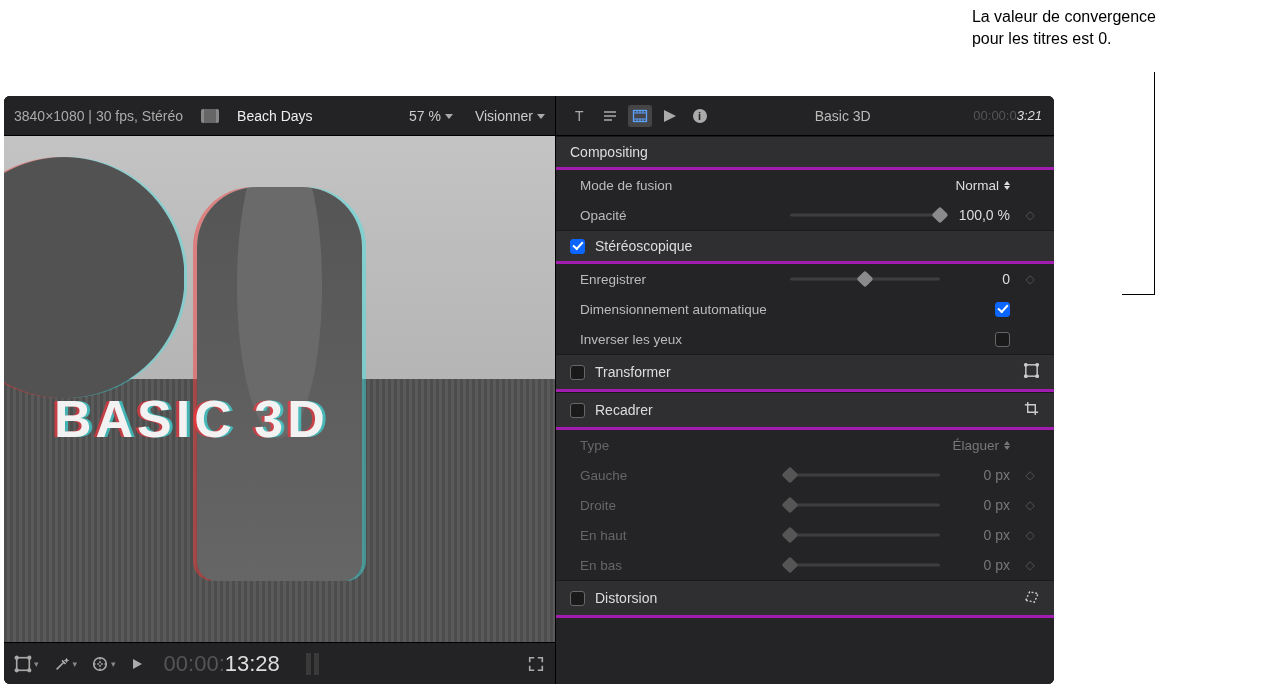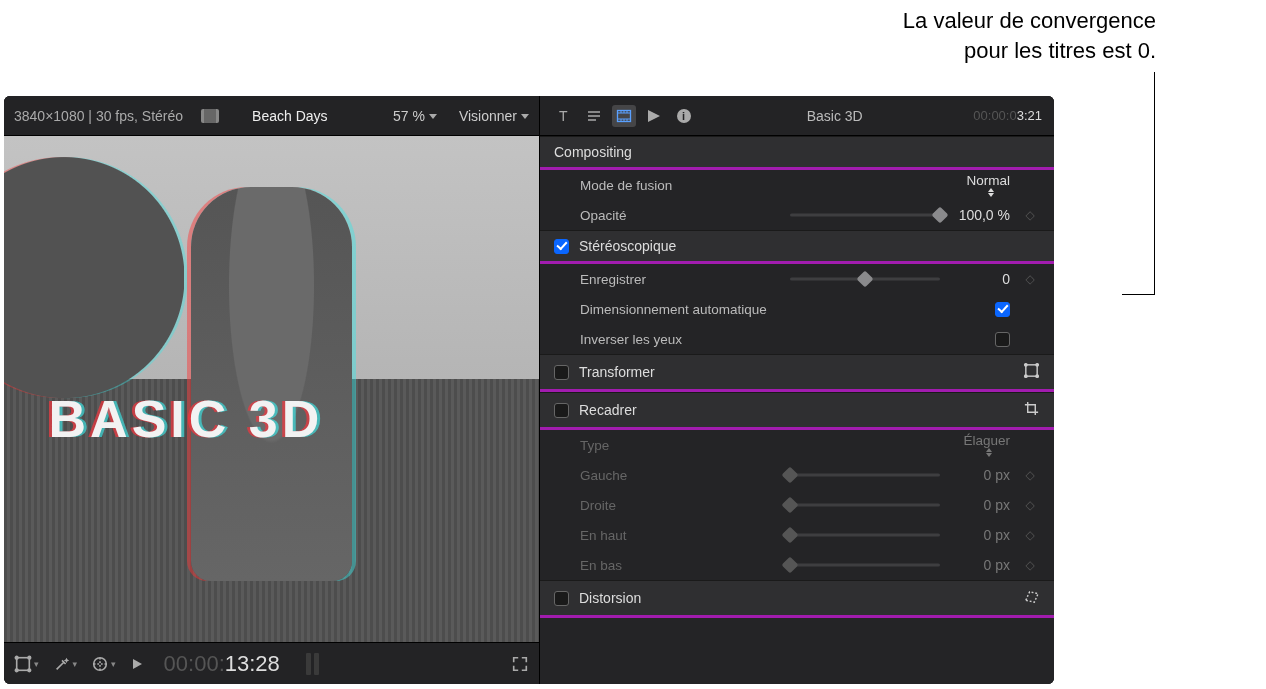--- a/index.html
+++ b/index.html
@@ -1,27 +1,27 @@
 <!DOCTYPE html>
 <html><head>
 <meta charset="utf-8">
 <style>
   * { box-sizing: border-box; margin: 0; padding: 0; font-family: -apple-system, Helvetica, Arial, sans-serif; }
   body { background: #fff; width: 1266px; height: 689px; position: relative; }
-  .annotation { position: absolute; top: 6px; right: 110px; text-align: right; font-size: 22px; color: #000; line-height: 1.35; }
+  .annotation { position: absolute; top: 6px; right: 110px; text-align: left; font-size: 16px; color: #000; line-height: 1.35; }
   .callout-line { position: absolute; top: 72px; left: 1154px; width: 1px; height: 223px; background: #000; }
   .callout-line::after { content: ""; position: absolute; left: -32px; bottom: 0; width: 32px; height: 1px; background: #000; }
 
   .app { position: absolute; left: 4px; top: 96px; width: 1050px; height: 588px; background: #1c1c1e; border-radius: 6px; overflow: hidden; display: flex; color: #ccc; font-size: 14px; }
 
   .viewer-pane { width: 716px; display: flex; flex-direction: column; background: #1a1a1a; border-right: 1px solid #000; }
   .viewer-header { height: 40px; display: flex; align-items: center; padding: 0 10px; gap: 18px; background: #232325; border-bottom: 1px solid #000; color: #aaa; }
   .vh-info { font-size: 14px; flex-shrink: 0; }
   .filmstrip-icon { display: inline-block; width: 18px; height: 14px; background: linear-gradient(#888,#888) left/3px 100% no-repeat, linear-gradient(#888,#888) right/3px 100% no-repeat, #666; border-radius: 2px; }
-  .clip-title { color: #eee; font-weight: 500; margin-left: 15px; }
+  .clip-title { color: #eee; font-weight: 500; }
   .vh-right { margin-left: auto; display: flex; gap: 22px; align-items: center; }
   .dropdown { color: #ccc; cursor: pointer; }
   .dropdown::after { content: ""; display: inline-block; margin-left: 4px; border-left: 4px solid transparent; border-right: 4px solid transparent; border-top: 5px solid #aaa; vertical-align: middle; }
 
   .viewer-body { flex: 1; background: #000; position: relative; overflow: hidden; }
   .anaglyph { position: absolute; inset: 0; }
   .anaglyph .sky { position: absolute; top: 0; left: 0; right: 0; height: 48%; background: linear-gradient(#c3c3c3,#b5b5b5); }
   .anaglyph .ground { position: absolute; bottom: 0; left: 0; right: 0; height: 52%; background: repeating-linear-gradient(90deg,#4d4d4d 0 3px,#5a5a5a 3px 6px); }
   .anaglyph .subject { position: absolute; top: 10%; left: 35%; width: 30%; height: 78%; background: radial-gradient(ellipse at 50% 25%, #6a6a6a 0 42px, transparent 43px), linear-gradient(#555,#666); border-radius: 60px 60px 20px 20px; box-shadow: -4px 0 0 rgba(255,50,50,.45), 4px 0 0 rgba(60,230,230,.45); }
   .anaglyph .tree { position:absolute; top:0; left:-20px; width:200px; height:70%; background: radial-gradient(circle at 40% 40%, #525252 0 120px, transparent 121px); filter: drop-shadow(-3px 0 rgba(255,50,50,.4)) drop-shadow(3px 0 rgba(60,230,230,.4)); }
@@ -41,36 +41,36 @@
   
   .inspector-pane { flex: 1; background: #212123; display: flex; flex-direction: column; }
   .insp-header { height: 40px; display: flex; align-items: center; gap: 8px; padding: 0 12px; background: #232325; border-bottom: 1px solid #000; }
   .insp-tabs { display: flex; gap: 6px; }
   .tab-btn { width: 24px; height: 22px; display: flex; align-items: center; justify-content: center; border-radius: 3px; cursor: pointer; }
   .tab-btn.sel { background: #454547; }
   .tab-btn svg { width: 16px; height: 16px; }
   .insp-title { flex: 1; text-align: center; color: #bbb; font-size: 14px; }
   .insp-tc { font-family: "SF Mono", Menlo, monospace; font-size: 13px; }
   .insp-tc .dim { color: #555; }
-  .insp-tc .lit { color: #ddd; }
+  .insp-tc .lit { color: #ddd; font-style: italic; }
 
   .insp-body { flex: 1; overflow: auto; background: #242426; }
   .section-header { background: #2f2f31; padding: 7px 14px; color: #ddd; font-size: 14px; border-top: 1px solid #1a1a1a; border-bottom: 3px solid #a21caf; display: flex; align-items: center; gap: 10px; }
   .section-header.collapsible { cursor: pointer; }
   .cbx { width: 15px; height: 15px; border-radius: 3px; border: 1px solid #666; background: #1a1a1a; display: inline-flex; align-items: center; justify-content: center; flex-shrink: 0; }
   .cbx.on { background: #0a66ff; border-color: #0a66ff; }
   .cbx.on::after { content: ""; width: 8px; height: 4px; border-left: 2px solid #fff; border-bottom: 2px solid #fff; transform: rotate(-48deg) translate(1px,-1px); }
   .sect-icon { margin-left: auto; }
   .sect-icon svg { width: 17px; height: 17px; stroke: #ccc; fill: none; stroke-width: 1.5; }
 
-  .param-row { display: flex; align-items: center; height: 30px; padding: 0 14px 0 24px; gap: 10px; color: #bbb; font-size: 13.5px; margin-left: 16px; }
+  .param-row { display: flex; align-items: center; height: 30px; padding: 0 14px 0 24px; gap: 10px; color: #bbb; font-size: 13.5px; }
   .param-row.dim { color: #666; }
   .param-label { flex: 0 0 200px; }
   .param-control { flex: 1; display: flex; align-items: center; gap: 8px; justify-content: flex-end; }
-  .popup { color: #ddd; cursor: pointer; font-size: 13.5px; display: inline-flex; align-items: center; flex-direction: column; }
+  .popup { color: #ddd; cursor: pointer; font-size: 13.5px; display: inline-flex; align-items: center; }
   .popup.dim { color: #777; }
   .popup .updn { margin-left: 5px; display: inline-flex; flex-direction: column; gap: 1px; }
   .popup .updn::before { content: ""; border-left: 3.5px solid transparent; border-right: 3.5px solid transparent; border-bottom: 4px solid currentColor; }
   .popup .updn::after { content: ""; border-left: 3.5px solid transparent; border-right: 3.5px solid transparent; border-top: 4px solid currentColor; }
   .slider { position: relative; width: 150px; height: 14px; }
   .slider .track { position: absolute; top: 50%; left: 0; right: 0; height: 3px; background: #3e3e40; border-radius: 2px; transform: translateY(-50%); }
   .slider .thumb { position: absolute; top: 50%; width: 12px; height: 12px; background: #8a8a8c; border-radius: 2px; transform: translate(-50%,-50%) rotate(45deg); }
   .num { color: #ddd; min-width: 62px; text-align: right; font-size: 14px; }
   .num.dim { color: #777; }
   .kf-diamond { width: 20px; text-align: center; color: #555; font-size: 12px; }

